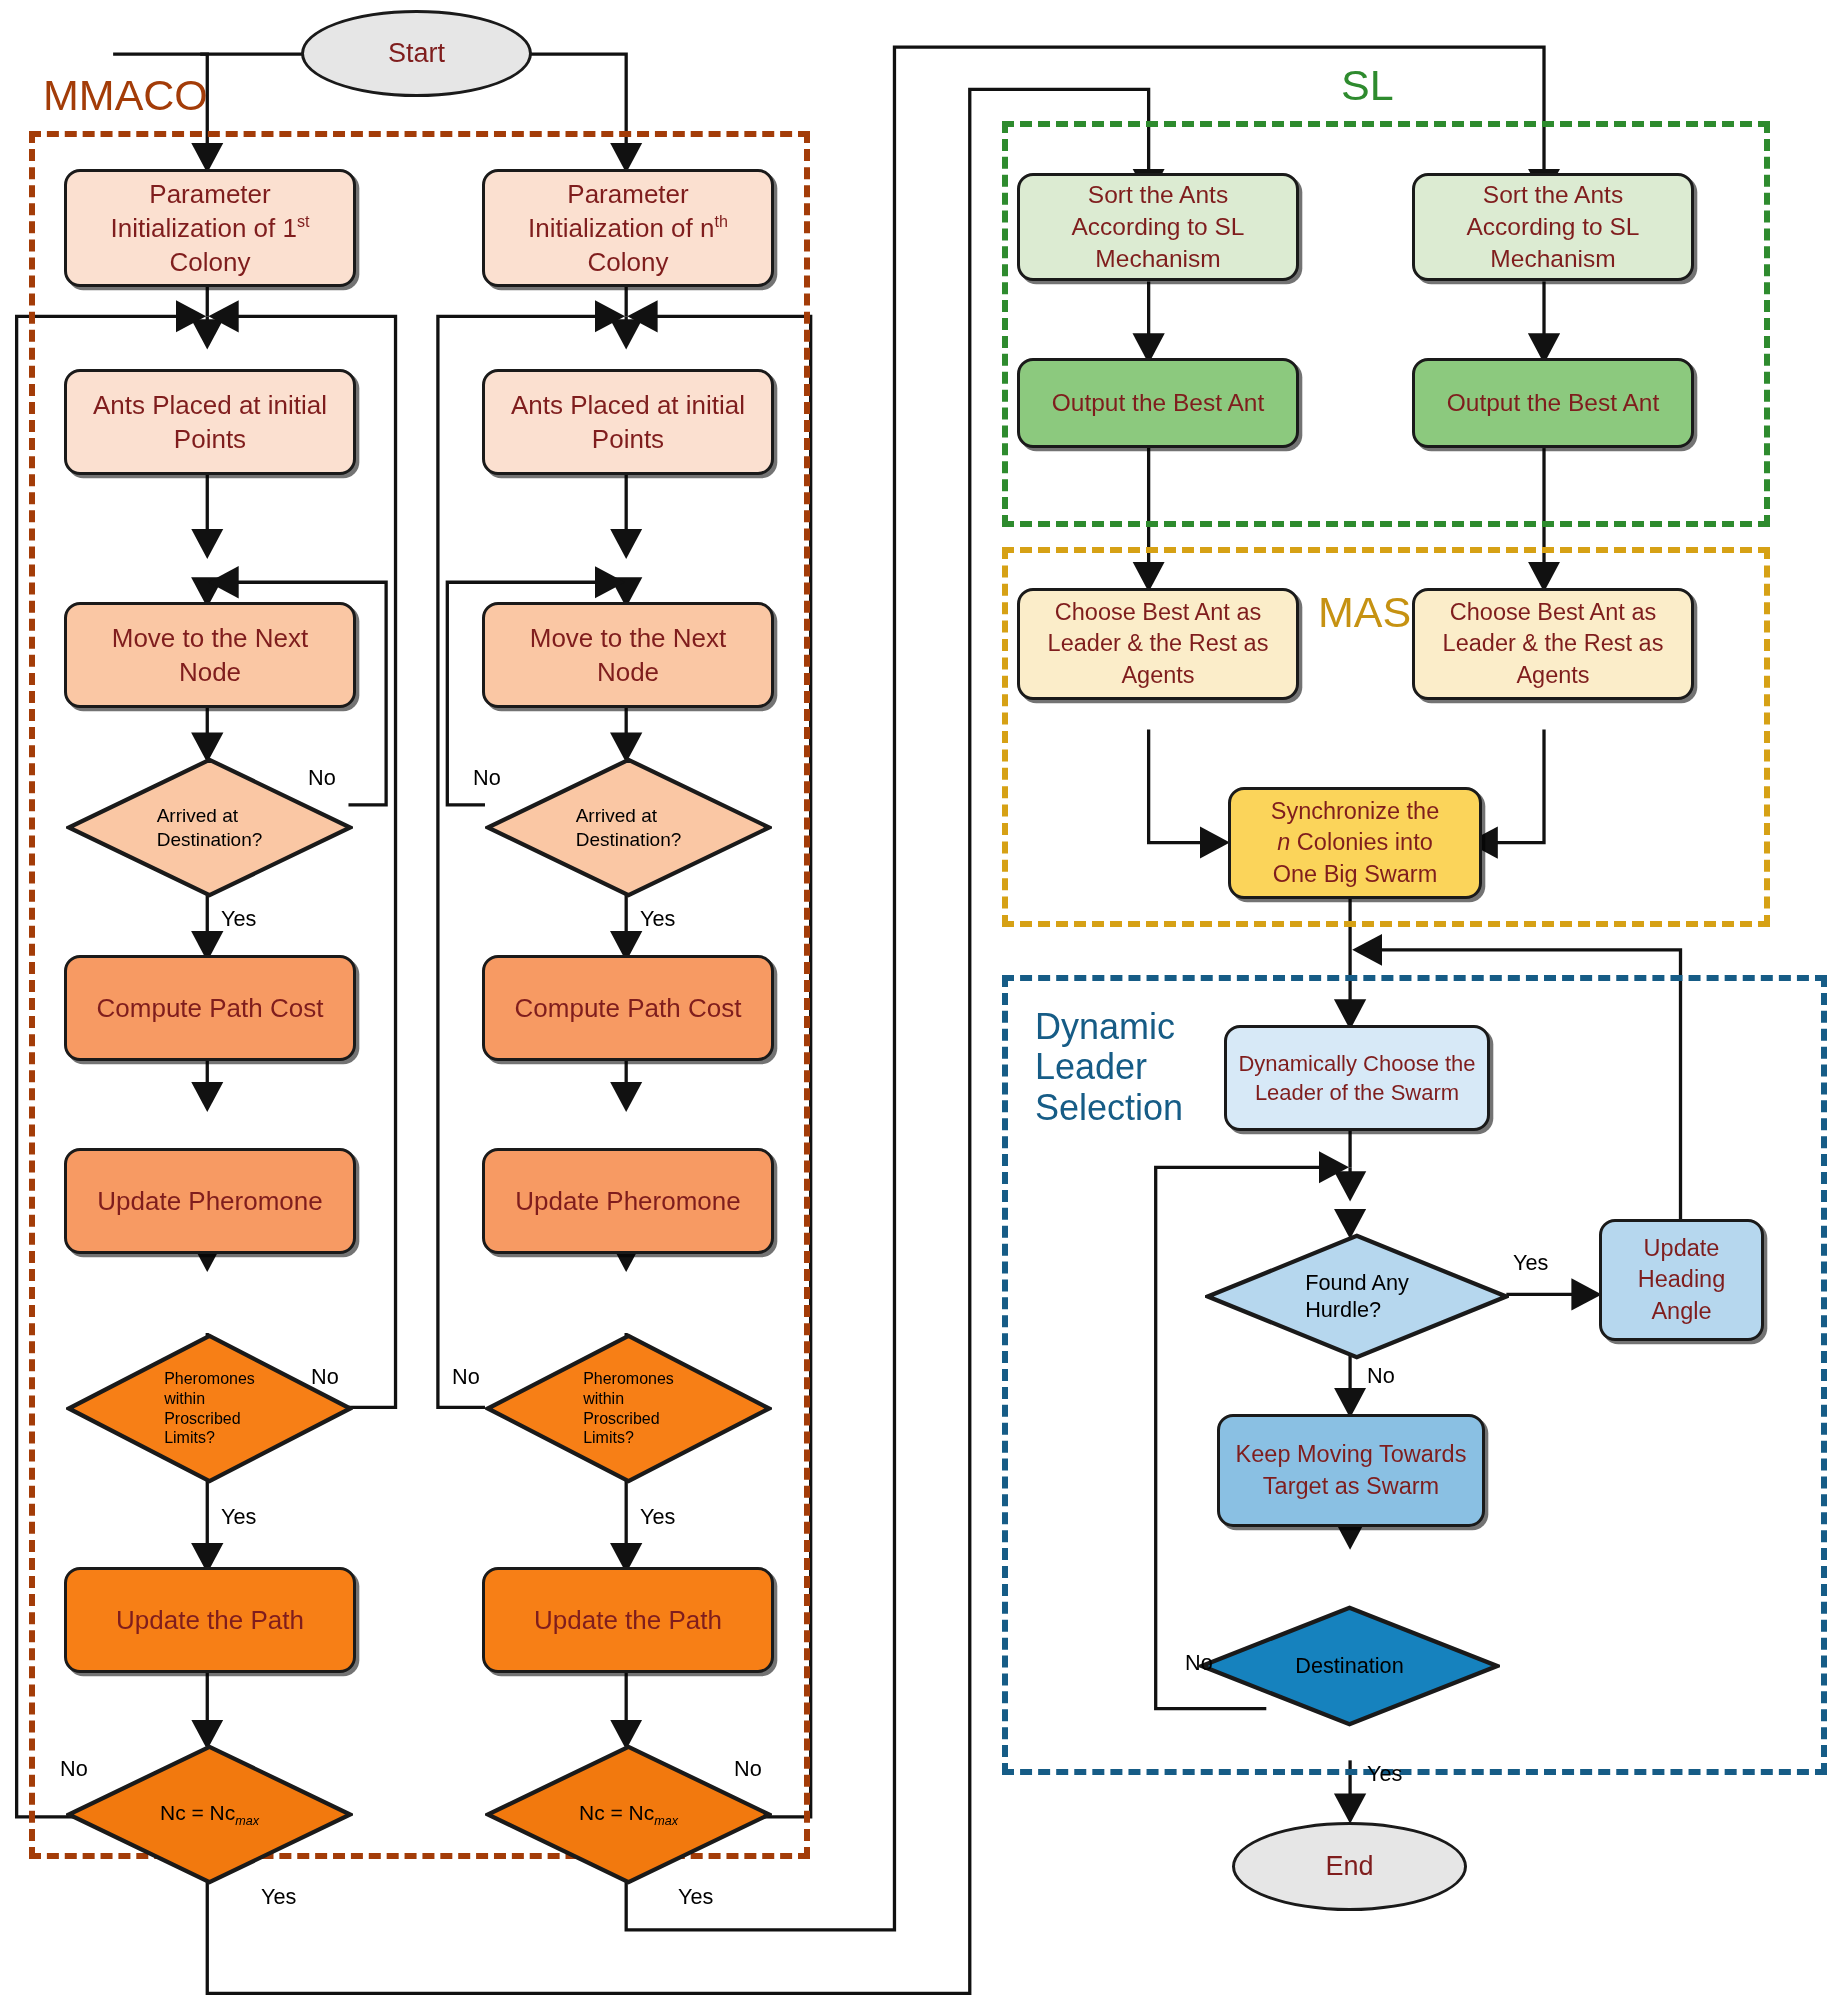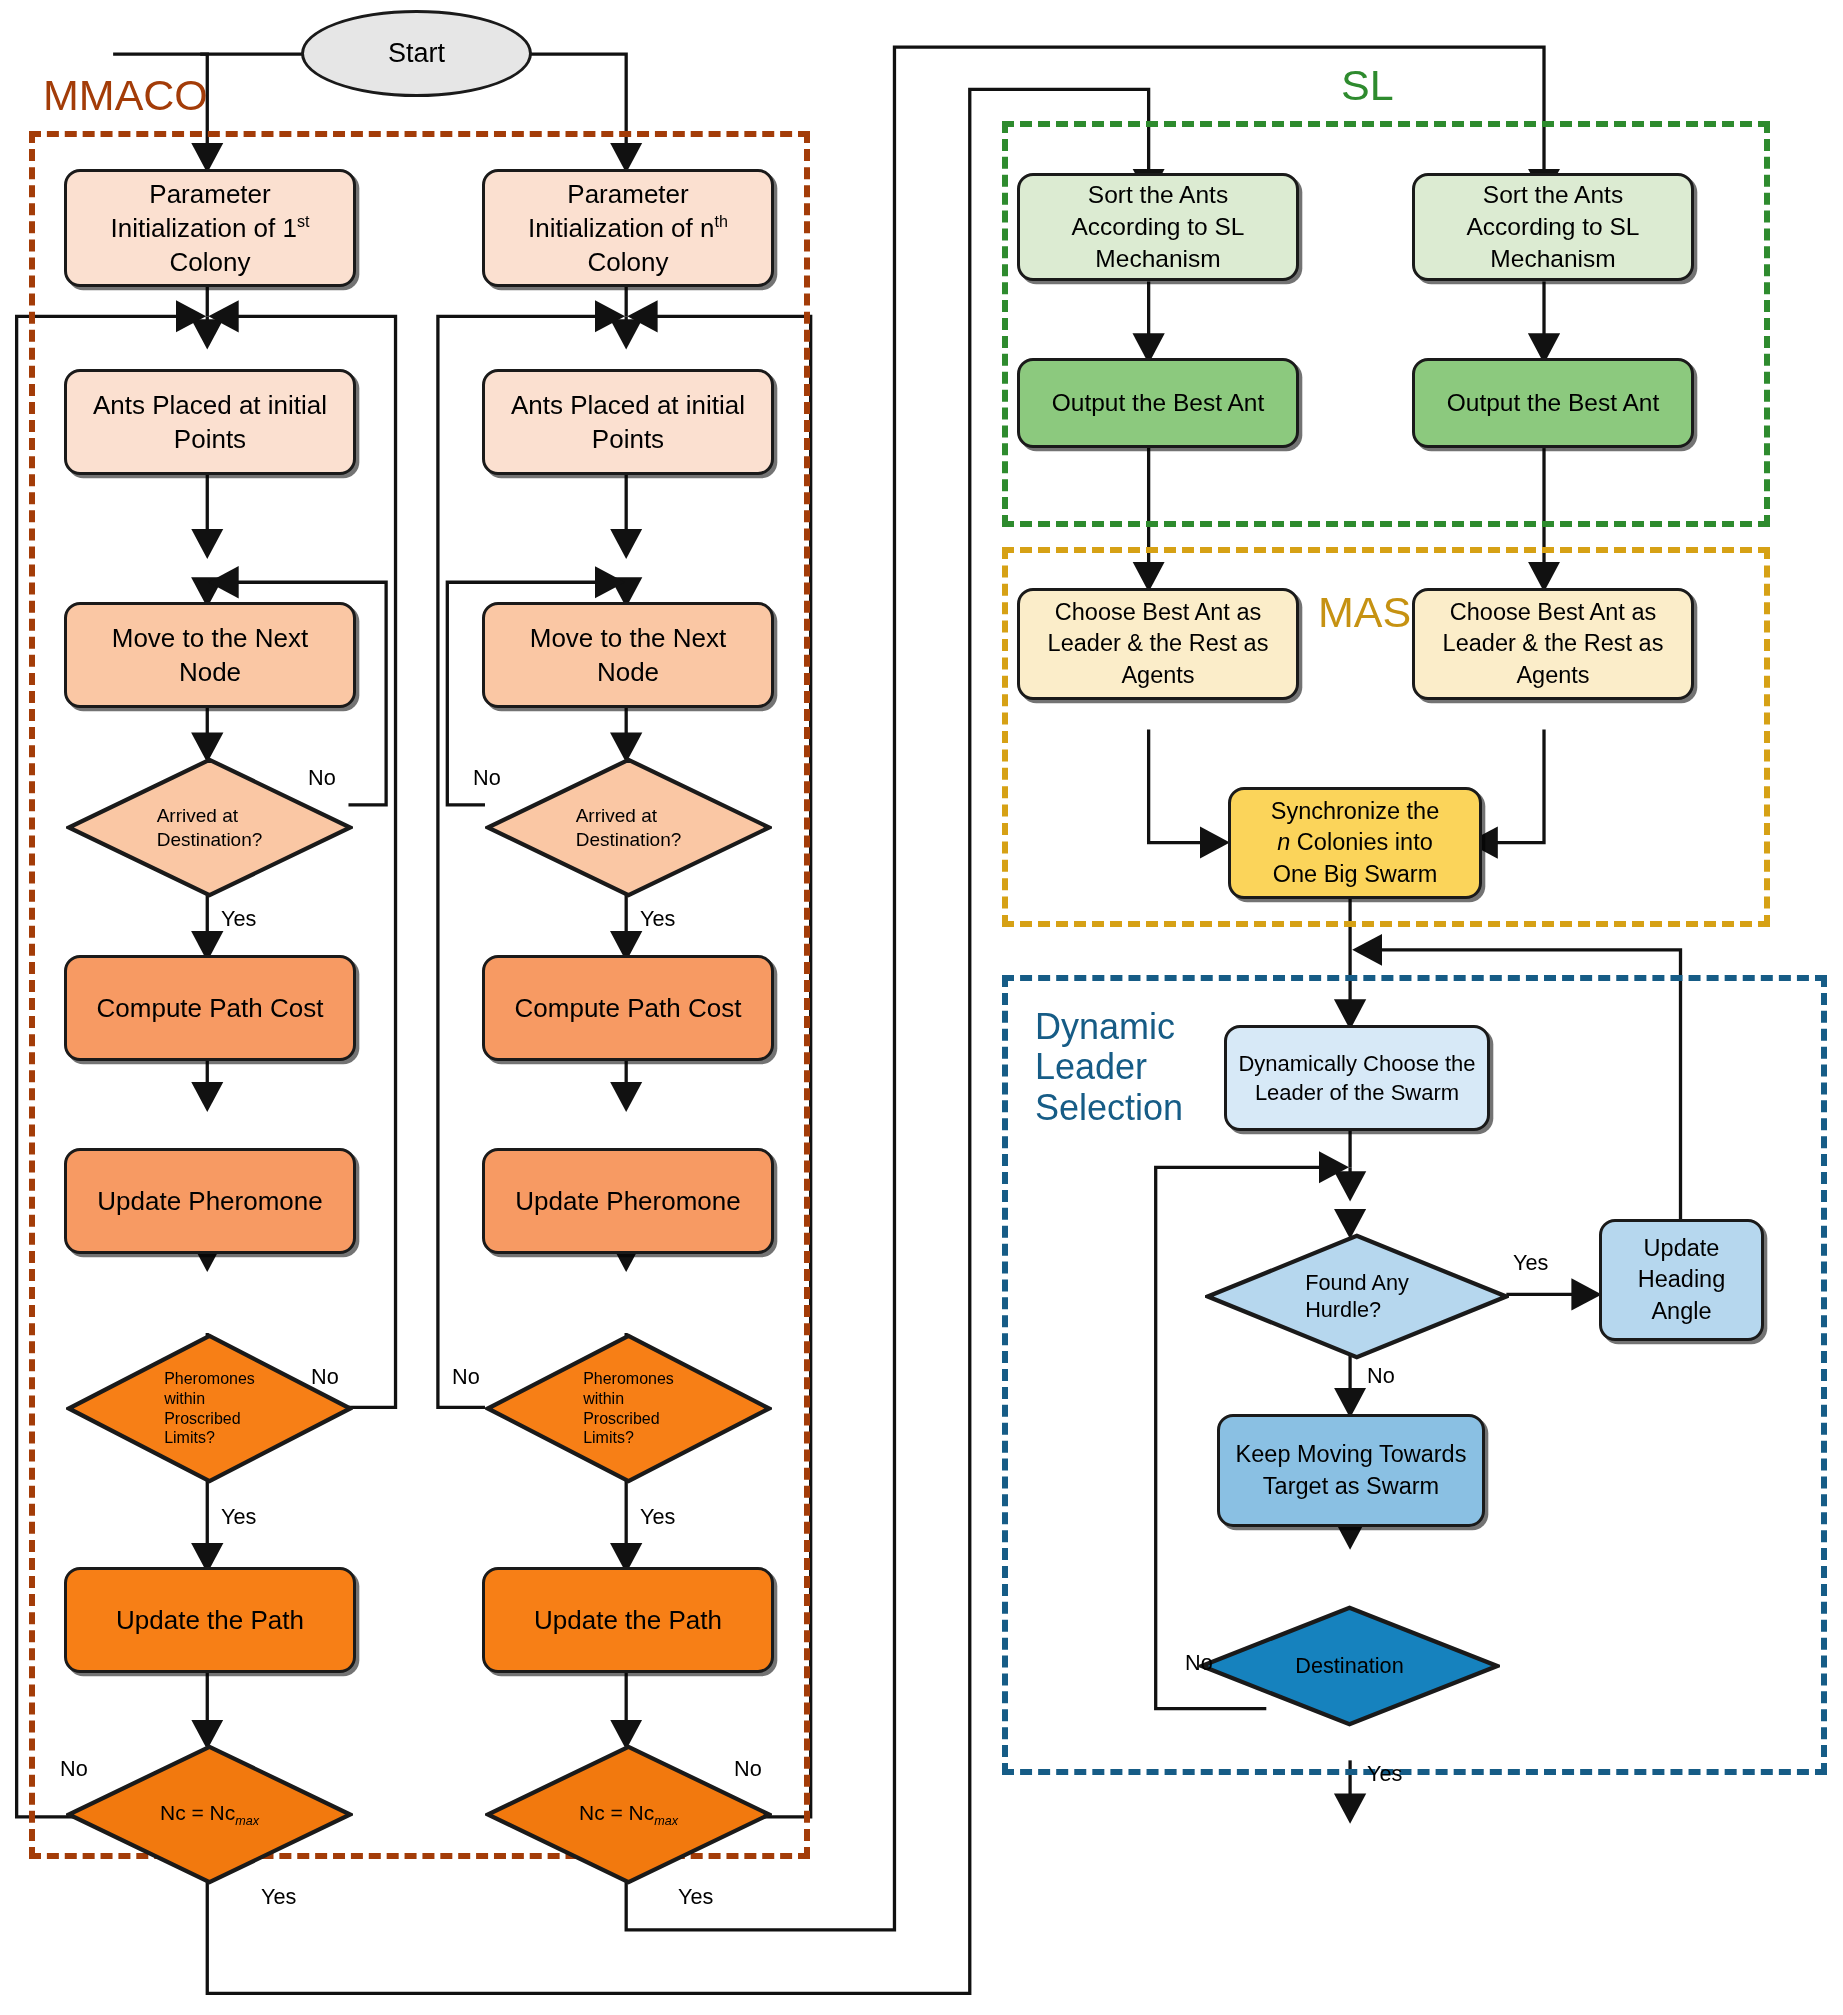--- a/index.html
+++ b/index.html
@@ -1,20 +1,20 @@
 <!DOCTYPE html>
 <html style="font-size:7.5px"><head>
 <meta charset="utf-8">
 <style>
   html,body{margin:0;padding:0;background:#ffffff;}
   body{font-family:"Liberation Sans", sans-serif;}
   #stage{position:relative;width:1844px;height:2015px;background:#fff;overflow:hidden;}
   svg.layer{position:absolute;left:0;top:0;width:1844px;height:2015px;}
   .node{position:absolute;box-sizing:border-box;display:flex;align-items:center;justify-content:center;text-align:center;
-        border:3.3px solid #1a1a1a;color:#000000;line-height:1.32;}
+        border:3.3px solid #1a1a1a;color:#7f1d1d;line-height:1.32;}
   .proc{border-radius:16px;box-shadow:3.3px 3.3px 0 rgba(0,0,0,0.55);}
   .term{border-radius:50%;background:#e6e6e6;}
   .dia{position:absolute;display:flex;align-items:center;justify-content:center;text-align:left;color:#000;line-height:1.22;}
   .dia .diashape{position:absolute;left:0;top:0;width:100%;height:100%;}
   .dia .txt{position:relative;z-index:2;padding:0 8%;}
   .grp{position:absolute;box-sizing:border-box;}
   .grplabel{position:absolute;font-weight:400;white-space:pre-line;line-height:1.12;}
   .edgelbl{position:absolute;color:#000;font-size:21.7px;white-space:nowrap;}
   .sup{font-size:0.62em;vertical-align:super;}
   .sub{font-size:0.60em;vertical-align:sub;}
@@ -113,20 +113,21 @@
   <div class="grplabel" style="left:1341px;top:61px;font-size:43px;color:#2E8B2E;">SL</div>
 
   <div class="grp" style="left:1002px;top:547px;width:768px;height:380px;border:6.6px dashed #D6A115;"></div>
   <div class="grplabel" style="left:1318px;top:588px;font-size:43px;color:#C69212;">MAS</div>
 
   <div class="grp" style="left:1002px;top:975px;width:825px;height:800px;border:6.6px dashed #165C86;"></div>
   <div class="grplabel" style="left:1035px;top:1007px;font-size:36px;color:#165C86;">Dynamic<br>Leader<br>Selection</div>
 
   <div class="node term" style="left:301px;top:10.4px;width:231px;height:87px;font-size:27px;">Start</div>
 
+  <div class="node term" style="left:1232px;top:1822px;width:235px;height:89px;font-size:27px;">End</div>
 
   <div class="node proc" style="left:64px;top:169px;width:292px;height:118px;background:#FBE0D0;font-size:26px;">
     <span>Parameter<br>Initialization of 1<span class="sup">st</span><br>Colony</span>
   </div>
 
   <div class="node proc" style="left:64px;top:369px;width:292px;height:106px;background:#FBE0D0;font-size:26px;padding:0 14px;">Ants Placed at initial Points</div>
 
   <div class="node proc" style="left:64px;top:602px;width:292px;height:106px;background:#FAC7A4;font-size:26px;padding:0 28px;">Move to the Next Node</div>
 
   <div class="dia" style="left:66px;top:757px;width:287px;height:141px;font-size:19px;">

